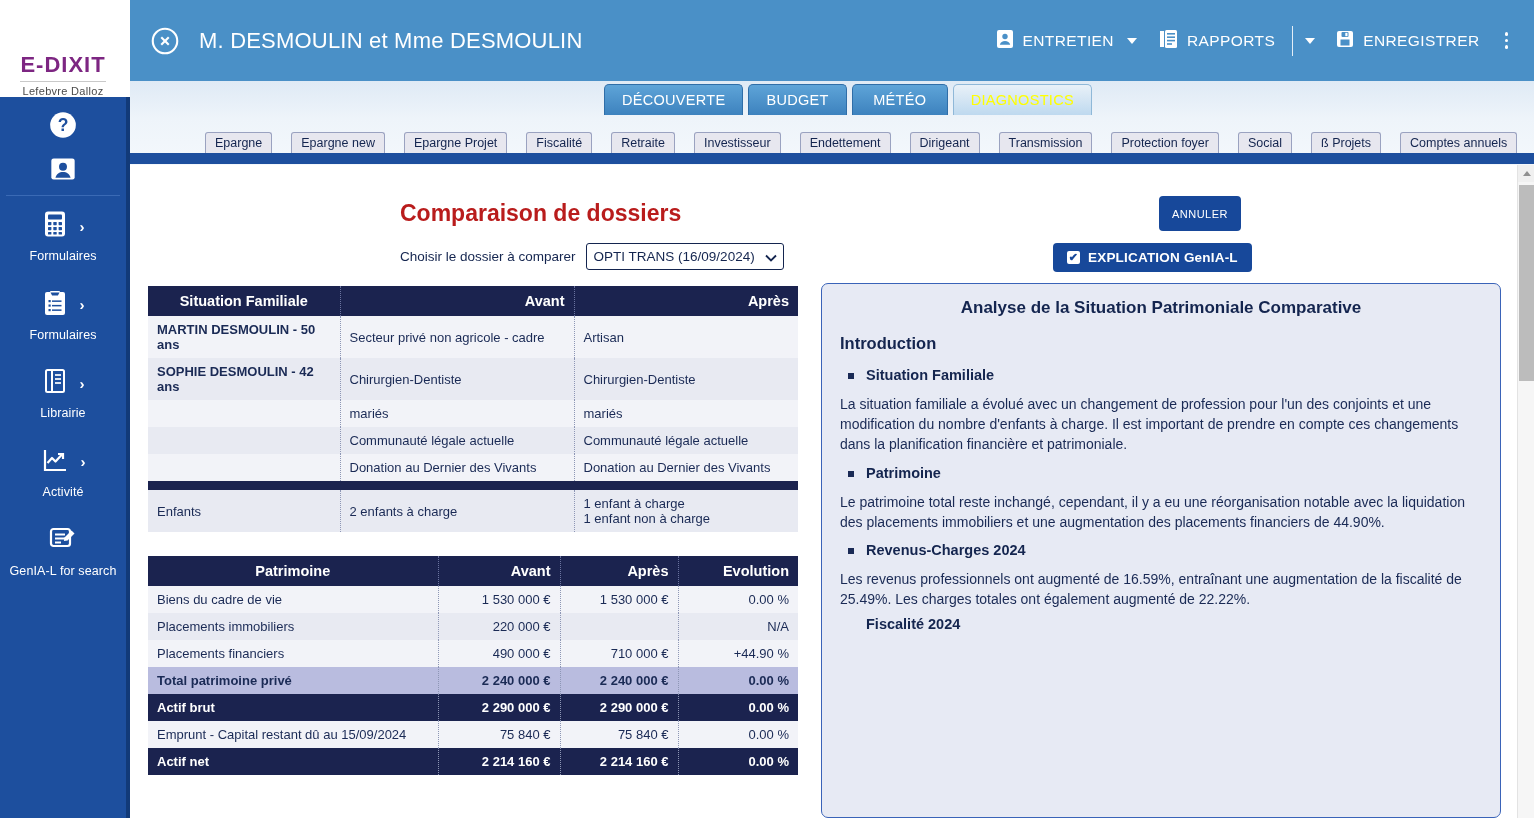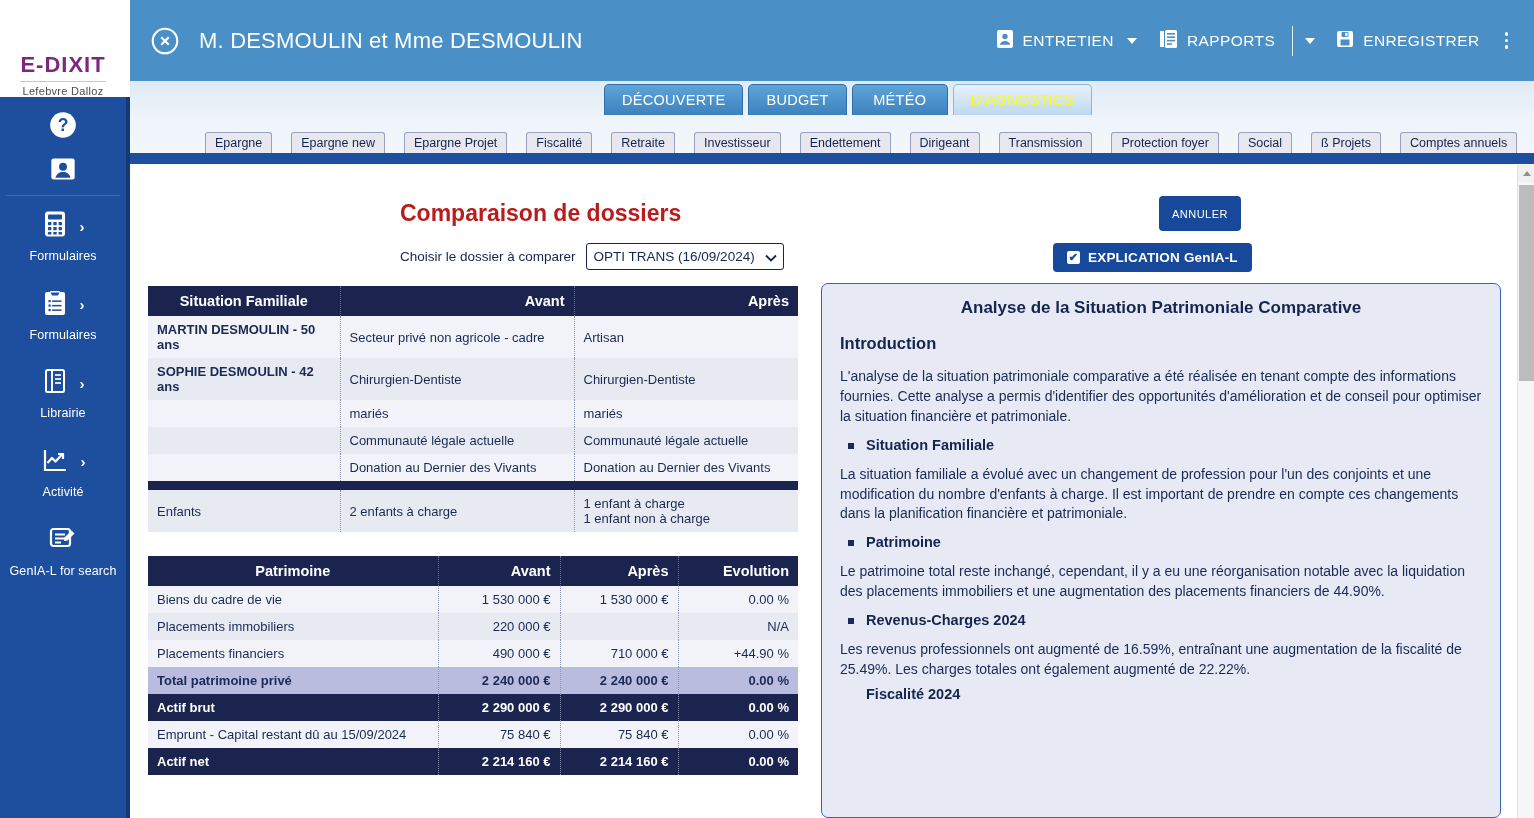--- a/index.html
+++ b/index.html
@@ -574,21 +574,20 @@
             <td class="num">2 214 160 €</td>
             <td class="num">2 214 160 €</td>
             <td class="num">0.00 %</td>
           </tr>
         </tbody>
       </table>
 
       <div class="panel">
         <div class="panel-title">Analyse de la Situation Patrimoniale Comparative</div>
         <h3>Introduction</h3>
-        <p>L'analyse de la situation patrimoniale comparative a été réalisée en tenant compte des informations fournies. Cette analyse a permis d'identifier des opportunités d'amélioration et de conseil pour optimiser la situation financière et patrimoniale.</p>
         <ul>
           <li>Situation Familiale</li>
         </ul>
         <p>La situation familiale a évolué avec un changement de profession pour l'un des conjoints et une modification du nombre d'enfants à charge. Il est important de prendre en compte ces changements dans la planification financière et patrimoniale.</p>
         <ul>
           <li>Patrimoine</li>
         </ul>
         <p>Le patrimoine total reste inchangé, cependant, il y a eu une réorganisation notable avec la liquidation des placements immobiliers et une augmentation des placements financiers de 44.90%.</p>
         <ul>
           <li>Revenus-Charges 2024</li>

